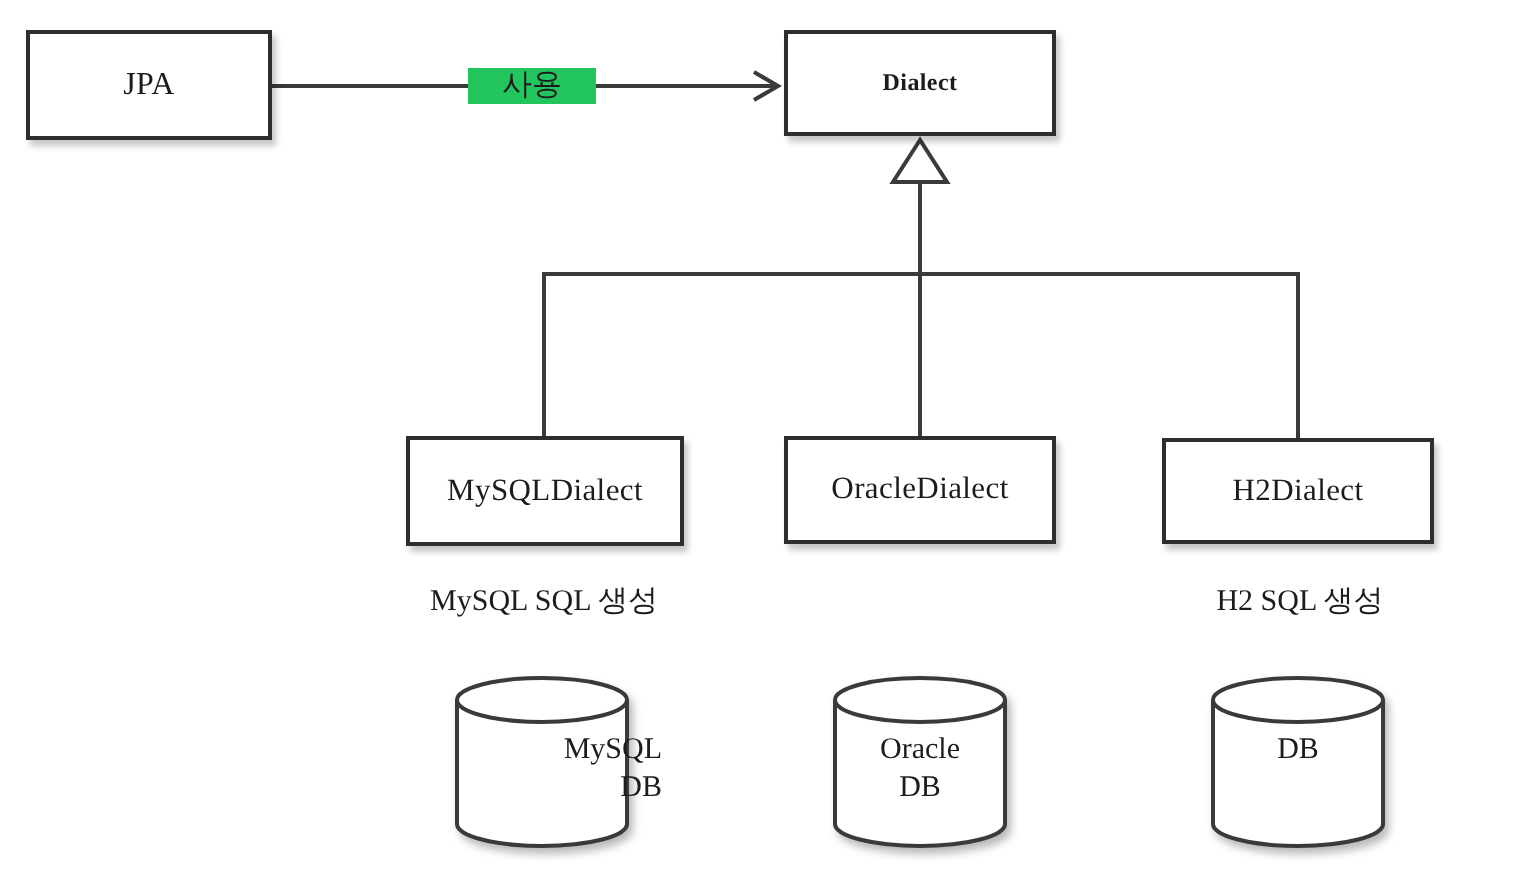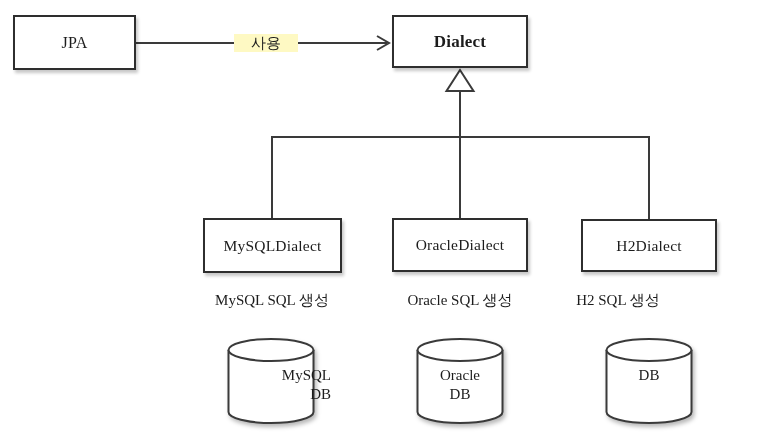--- a/index.html
+++ b/index.html
@@ -36,48 +36,48 @@
     border: 2px solid var(--border, #2e2e2e);
     display: flex;
     align-items: center;
     justify-content: center;
     font-size: 15.5px;
     letter-spacing: 0.2px;
     box-shadow: 2px 3px 3px rgba(0,0,0,0.22);
     z-index: 2;
   }
   .node.jpa     { left: 13px;  top: 15px;  width: 123px; height: 55px; font-size: 16px; }
-  .node.dialect { left: 392px; top: 15px;  width: 136px; height: 53px; font-weight: bold; font-size: 17px; }
+  .node.dialect { left: 392px; top: 15px;  width: 136px; height: 53px; font-weight: bold; font-size: 12px; }
   .node.sub1    { left: 203px; top: 218px; width: 139px; height: 55px; }
   .node.sub2    { left: 392px; top: 218px; width: 136px; height: 54px; }
   .node.sub3    { left: 581px; top: 219px; width: 136px; height: 53px; }
 
   .usage-label {
     position: absolute;
     left: 234px;
     top: 34px;
     width: 64px;
     height: 18px;
     line-height: 18px;
     text-align: center;
-    background: #fef9c3;
+    background: #22c55e;
     font-size: 15px;
     z-index: 3;
   }
   .caption {
     position: absolute;
     top: 291px;
     width: 220px;
     text-align: center;
     font-size: 15px;
     z-index: 2;
   }
   .caption.c1 { left: 162px; }
   .caption.c2 { left: 350px; }
-  .caption.c3 { left: 508px; text-align: center; }
+  .caption.c3 { left: 540px; text-align: center; }
 
   .cylinder { filter: drop-shadow(2px 3px 2px rgba(0,0,0,0.28)); }
   .cylinder path, .cylinder ellipse { fill: #ffffff; }
 
   .db-label {
     position: absolute;
     top: 366px;
     width: 120px;
     text-align: center;
     font-size: 15px;
@@ -133,21 +133,20 @@
     <span>OracleDialect</span>
   </div>
 
   <div class="node sub3">
     <span>H2Dialect</span>
   </div>
 
   <div class="usage-label">사용</div>
 
   <div class="caption c1">MySQL SQL 생성</div>
-  <div class="caption c2">Oracle SQL 생성</div>
   <div class="caption c3">H2 SQL 생성</div>
 
   <div class="db-label d1">
     <div>MySQL</div>
     <div>DB</div>
   </div>
   <div class="db-label d2">
     <div>Oracle</div>
     <div>DB</div>
   </div>

